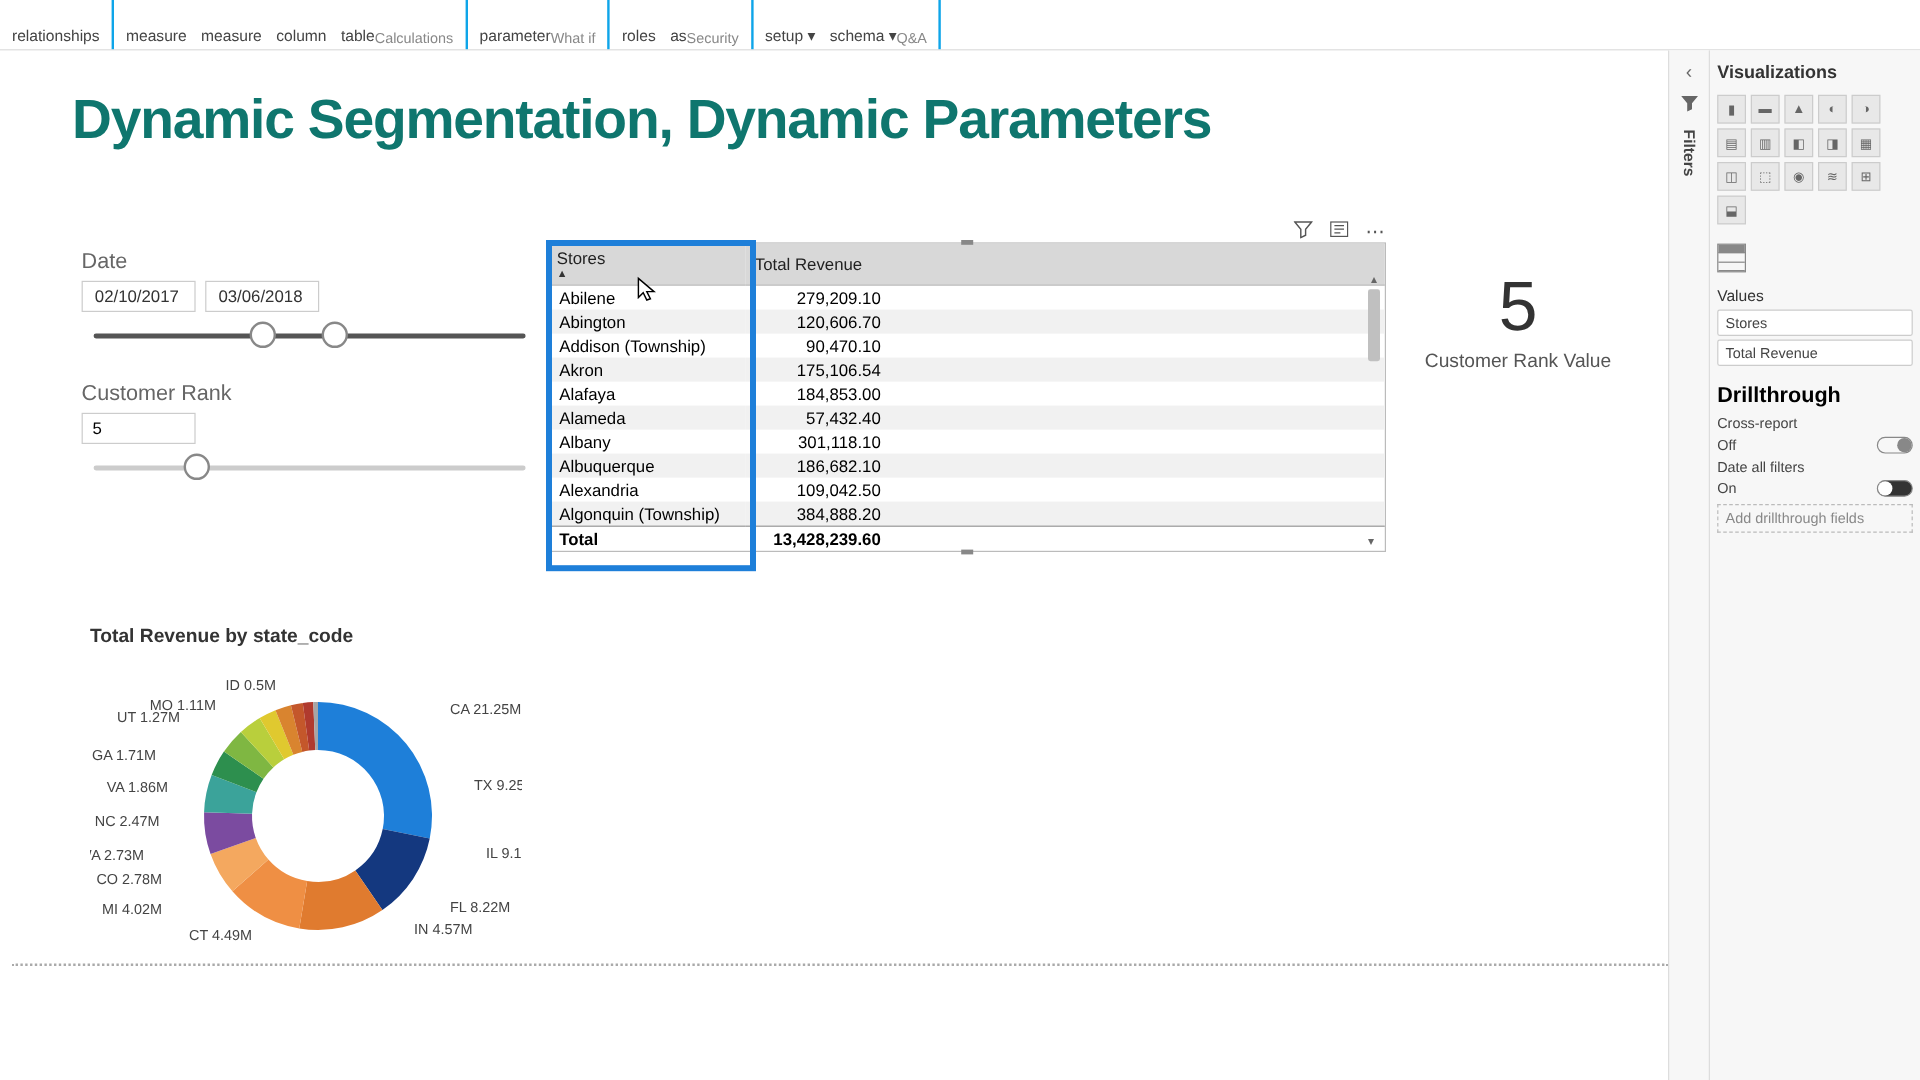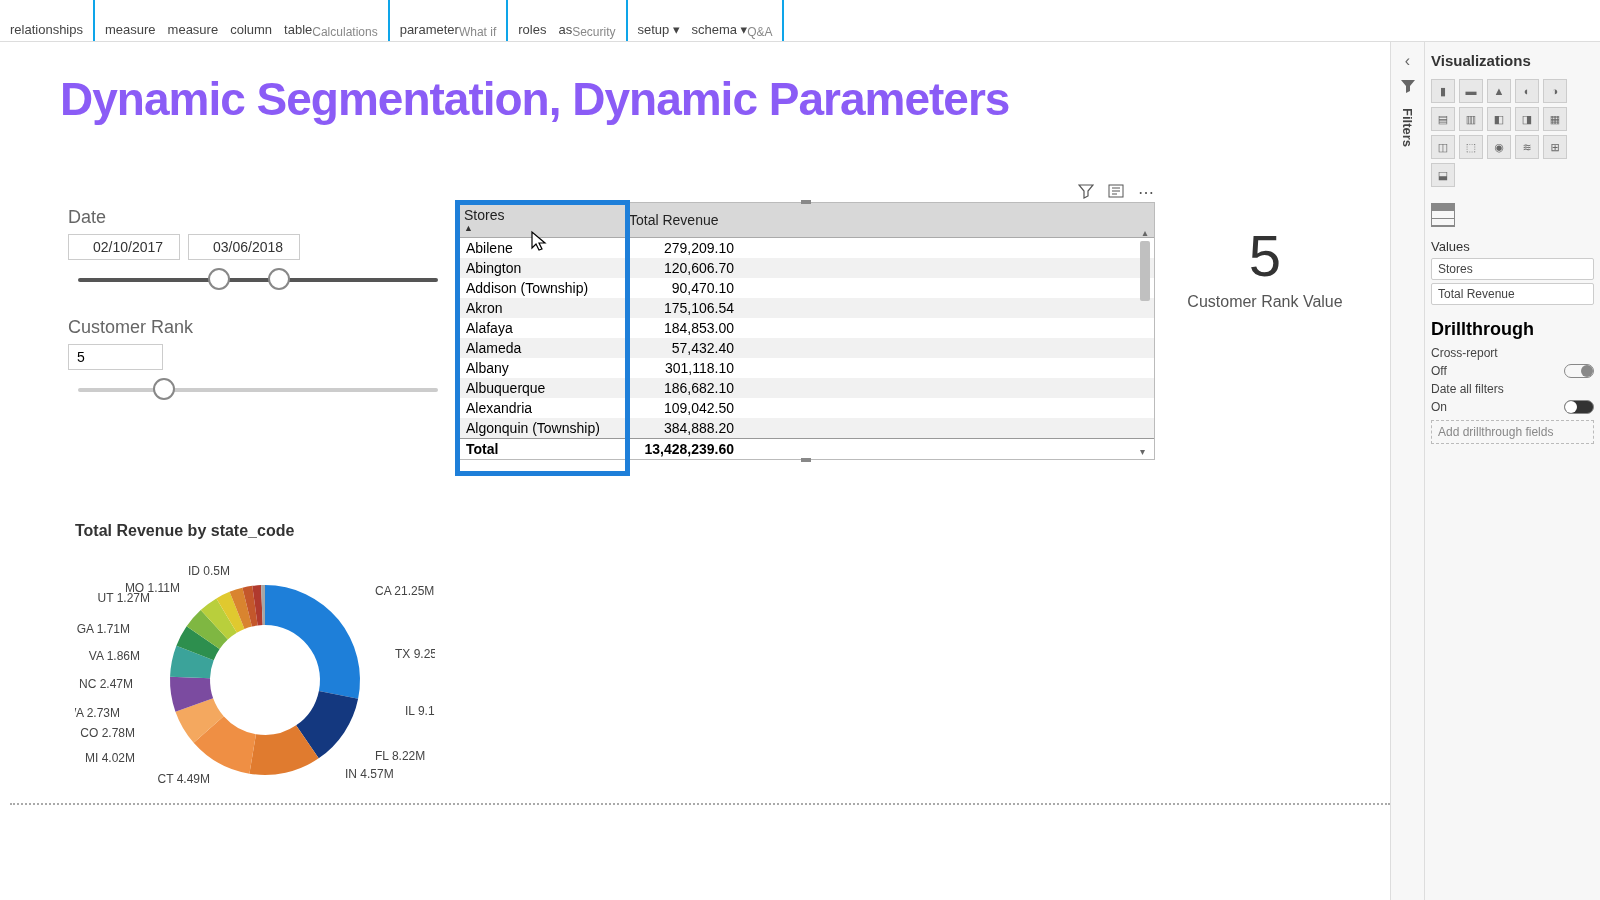--- a/index.html
+++ b/index.html
@@ -9,32 +9,32 @@
   .ribbon { height: 42px; border-bottom: 1px solid #ddd; display: flex; font-size: 13px; color: #555; }
   .ribbon-group { display: flex; flex-direction: row; align-items: flex-end; justify-content: flex-end; padding: 0 10px 2px; border-right: 2px solid #0ea5e9; }
   .ribbon-items { display: flex; gap: 12px; font-size: 13px; color: #444; padding-bottom: 2px; }
   .ribbon-label { font-size: 12px; color: #888; }
   .rib-item { white-space: nowrap; cursor: pointer; }
   
   
   .workspace { display: flex; height: calc(100% - 42px); }
   .canvas { flex: 1; padding: 20px 10px 10px 10px; position: relative; overflow: hidden; }
   
-  .page-title { font-size: 46px; font-weight: 700; color: #8b5cf6; margin: 10px 0 20px 50px; letter-spacing: -1px; }
+  .page-title { font-size: 46px; font-weight: 700; color: #0f766e; margin: 10px 0 20px 50px; letter-spacing: -1px; }
   
   .logo { position: absolute; top: 70px; right: 40px; display: flex; align-items: center; gap: 10px; }
   .logo-dna { width: 40px; height: 40px; }
   .logo-text { font-size: 20px; font-weight: 600; letter-spacing: 2px; color: #2e3a59; }
   .logo-text b { color: #1e6fd9; font-weight: 700; }
   
   
   .slicer { position: absolute; }
   .slicer-label { font-size: 18px; color: #666; margin-bottom: 6px; }
   .date-inputs { display: flex; gap: 8px; margin-bottom: 14px; }
-  .date-box { border: 1px solid #ccc; padding: 4px 24px; font-size: 14px; color: #333; background: #fff; width: 112px; }
+  .date-box { border: 1px solid #ccc; padding: 4px 10px; font-size: 14px; color: #333; background: #fff; width: 95px; }
   .slider-track { height: 4px; background: #555; border-radius: 2px; position: relative; width: 360px; margin: 18px 0 0 10px; }
   .slider-track.single { background: #ccc; width: 360px; }
   .slider-thumb { width: 22px; height: 22px; border: 2px solid #888; border-radius: 50%; background: #fff; position: absolute; top: -10px; cursor: pointer; }
   .rank-input { border: 1px solid #ccc; padding: 4px 8px; font-size: 14px; width: 95px; }
   
   
   .table-visual { position: absolute; left: 455px; top: 160px; width: 700px; border: 1px solid #bbb; background: #fff; }
   .vis-toolbar { position: absolute; top: -20px; right: 0; display: flex; gap: 14px; color: #555; font-size: 16px; }
   .vis-toolbar span { cursor: pointer; }
   .tbl { width: 100%; border-collapse: collapse; font-size: 14px; }

